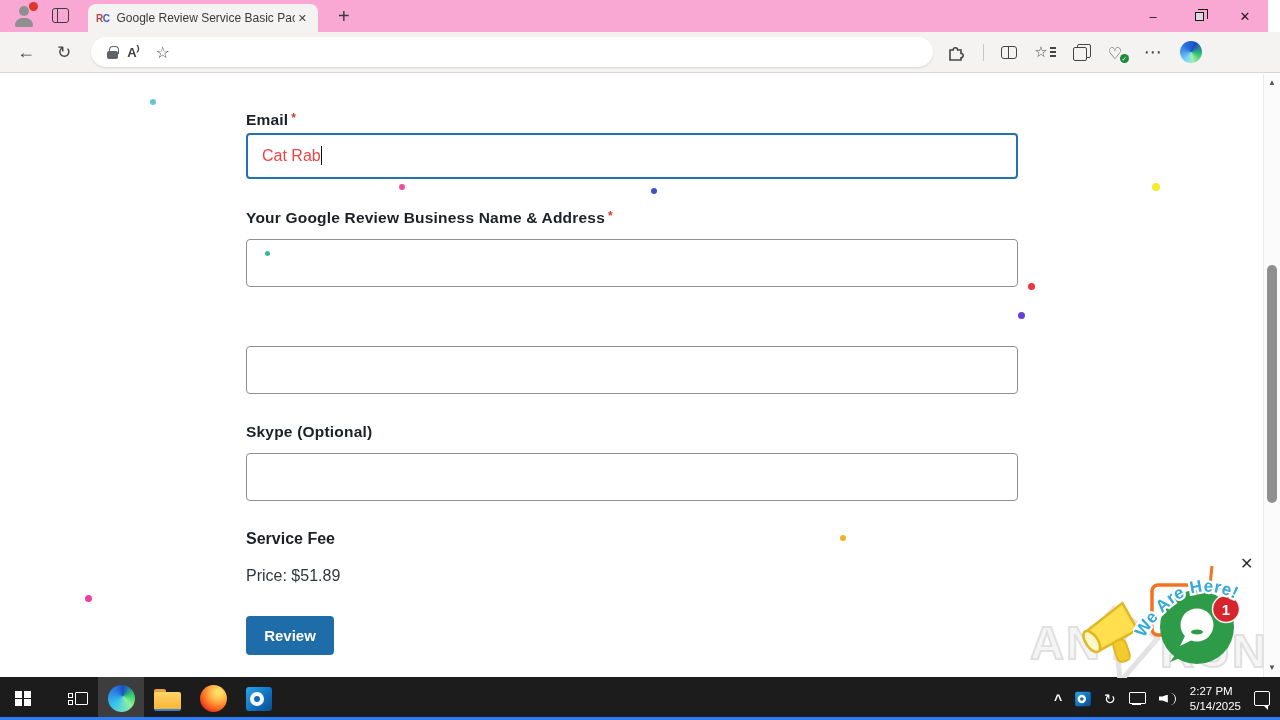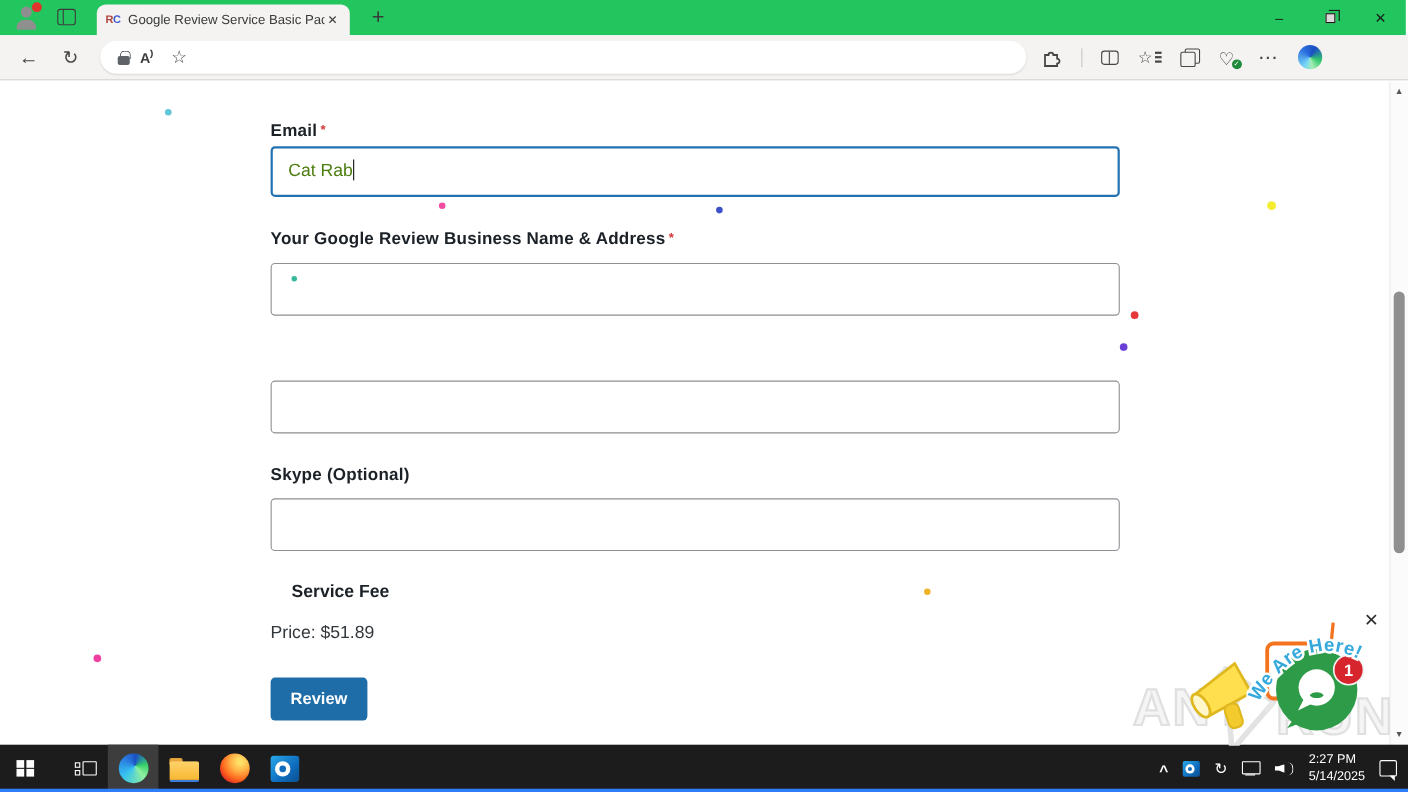--- a/index.html
+++ b/index.html
@@ -1,21 +1,21 @@
 <!DOCTYPE html>
 <html><head>
 <meta charset="utf-8">
 <style>
   * { margin:0; padding:0; box-sizing:border-box; }
   html,body { width:1280px; height:720px; }
   .screen { position:relative; width:1280px; height:720px; overflow:hidden;
             font-family:"Liberation Sans", sans-serif; background:#fff; }
 
   
-  .titlebar { position:absolute; top:0; left:0; right:2px; height:32px; background:#22c55e; }
+  .titlebar { position:absolute; top:0; left:0; right:12px; height:32px; background:#f9a8d4; }
   .avatar { position:absolute; left:12px; top:4px; width:24px; height:24px; }
   .avatar .head { position:absolute; left:7px; top:2px; width:10px; height:10px; border-radius:50%; background:#8f8f8f; }
   .avatar .body { position:absolute; left:3px; bottom:1px; width:18px; height:9px; border-radius:9px 9px 2px 2px; background:#8f8f8f; }
   .avatar .dot  { position:absolute; right:-2px; top:-2px; width:9px; height:9px; border-radius:50%; background:#e0352c; }
   .vtabs { position:absolute; left:52px; top:8px; width:17px; height:15px; border:1.6px solid #3c3c3c; border-radius:3px; }
   .vtabs::before { content:""; position:absolute; left:3.5px; top:0; bottom:0; width:1.6px; background:#3c3c3c; }
   .tab { position:absolute; left:88px; top:4px; width:230px; height:28px; background:#f4f3f2;
          border-radius:8px 8px 0 0; display:flex; align-items:center; padding:0 8px; }
   .favicon { font-size:10px; font-weight:700; letter-spacing:-0.5px; }
   .fav-r { color:#b2463f; } .fav-c { color:#3f5cd0; }
@@ -61,23 +61,23 @@
   .more { font-size:18px; color:#454545; letter-spacing:1px; }
   .copilot { width:22px; height:22px; border-radius:50%;
              background:conic-gradient(from 210deg,#79d7f6,#2b6fe0 30%,#1a4fc0 50%,#35c86f 72%,#a5ecb1 88%,#79d7f6); }
 
   
   .content { position:absolute; top:74px; left:0; width:1280px; height:604px; background:#fff; overflow:hidden; }
   .fld-label { position:absolute; left:246px; font-size:15.5px; font-weight:700; color:#1b2127; letter-spacing:.2px; }
   .req { color:#d63638; font-size:12px; vertical-align:top; margin-left:3px; }
   .tinput { position:absolute; left:246px; width:772px; background:#fff; border:1px solid #8c8f94; border-radius:4px; }
   .tinput.focused { border:2px solid #2271b1; }
-  .input-text { font-size:16px; color:#4d7c0f; padding-left:14px; line-height:41px; white-space:pre; }
+  .input-text { font-size:16px; color:#ef4444; padding-left:14px; line-height:41px; white-space:pre; }
   .caret { display:inline-block; width:1.5px; height:19px; background:#101010; vertical-align:-4px; }
-  .fee-label { position:absolute; left:246px; top:456px; font-size:16px; font-weight:700; color:#1b2127;margin-left:19px; }
+  .fee-label { position:absolute; left:246px; top:456px; font-size:16px; font-weight:700; color:#1b2127; }
   .price { position:absolute; left:246px; top:493px; font-size:16px; color:#32373c; }
   .submit { position:absolute; left:246px; top:542px; width:88px; height:39px; background:#1e6da8; color:#fff;
             border-radius:4px; display:flex; align-items:center; justify-content:center; font-size:15px; font-weight:700; }
   .dot { position:absolute; border-radius:50%; }
 
   
   .scrollbar { position:absolute; right:0; top:0; width:17px; height:604px; background:#fbfbfb; border-left:1px solid #ececec; }
   .scroll-arrow { position:absolute; left:0; width:16px; text-align:center; font-size:8px; color:#555; }
   .scroll-up { top:4px; } .scroll-down { bottom:6px; }
   .thumb { position:absolute; left:3px; top:191px; width:10px; height:238px; background:#8f8f8f; border-radius:5px; }

